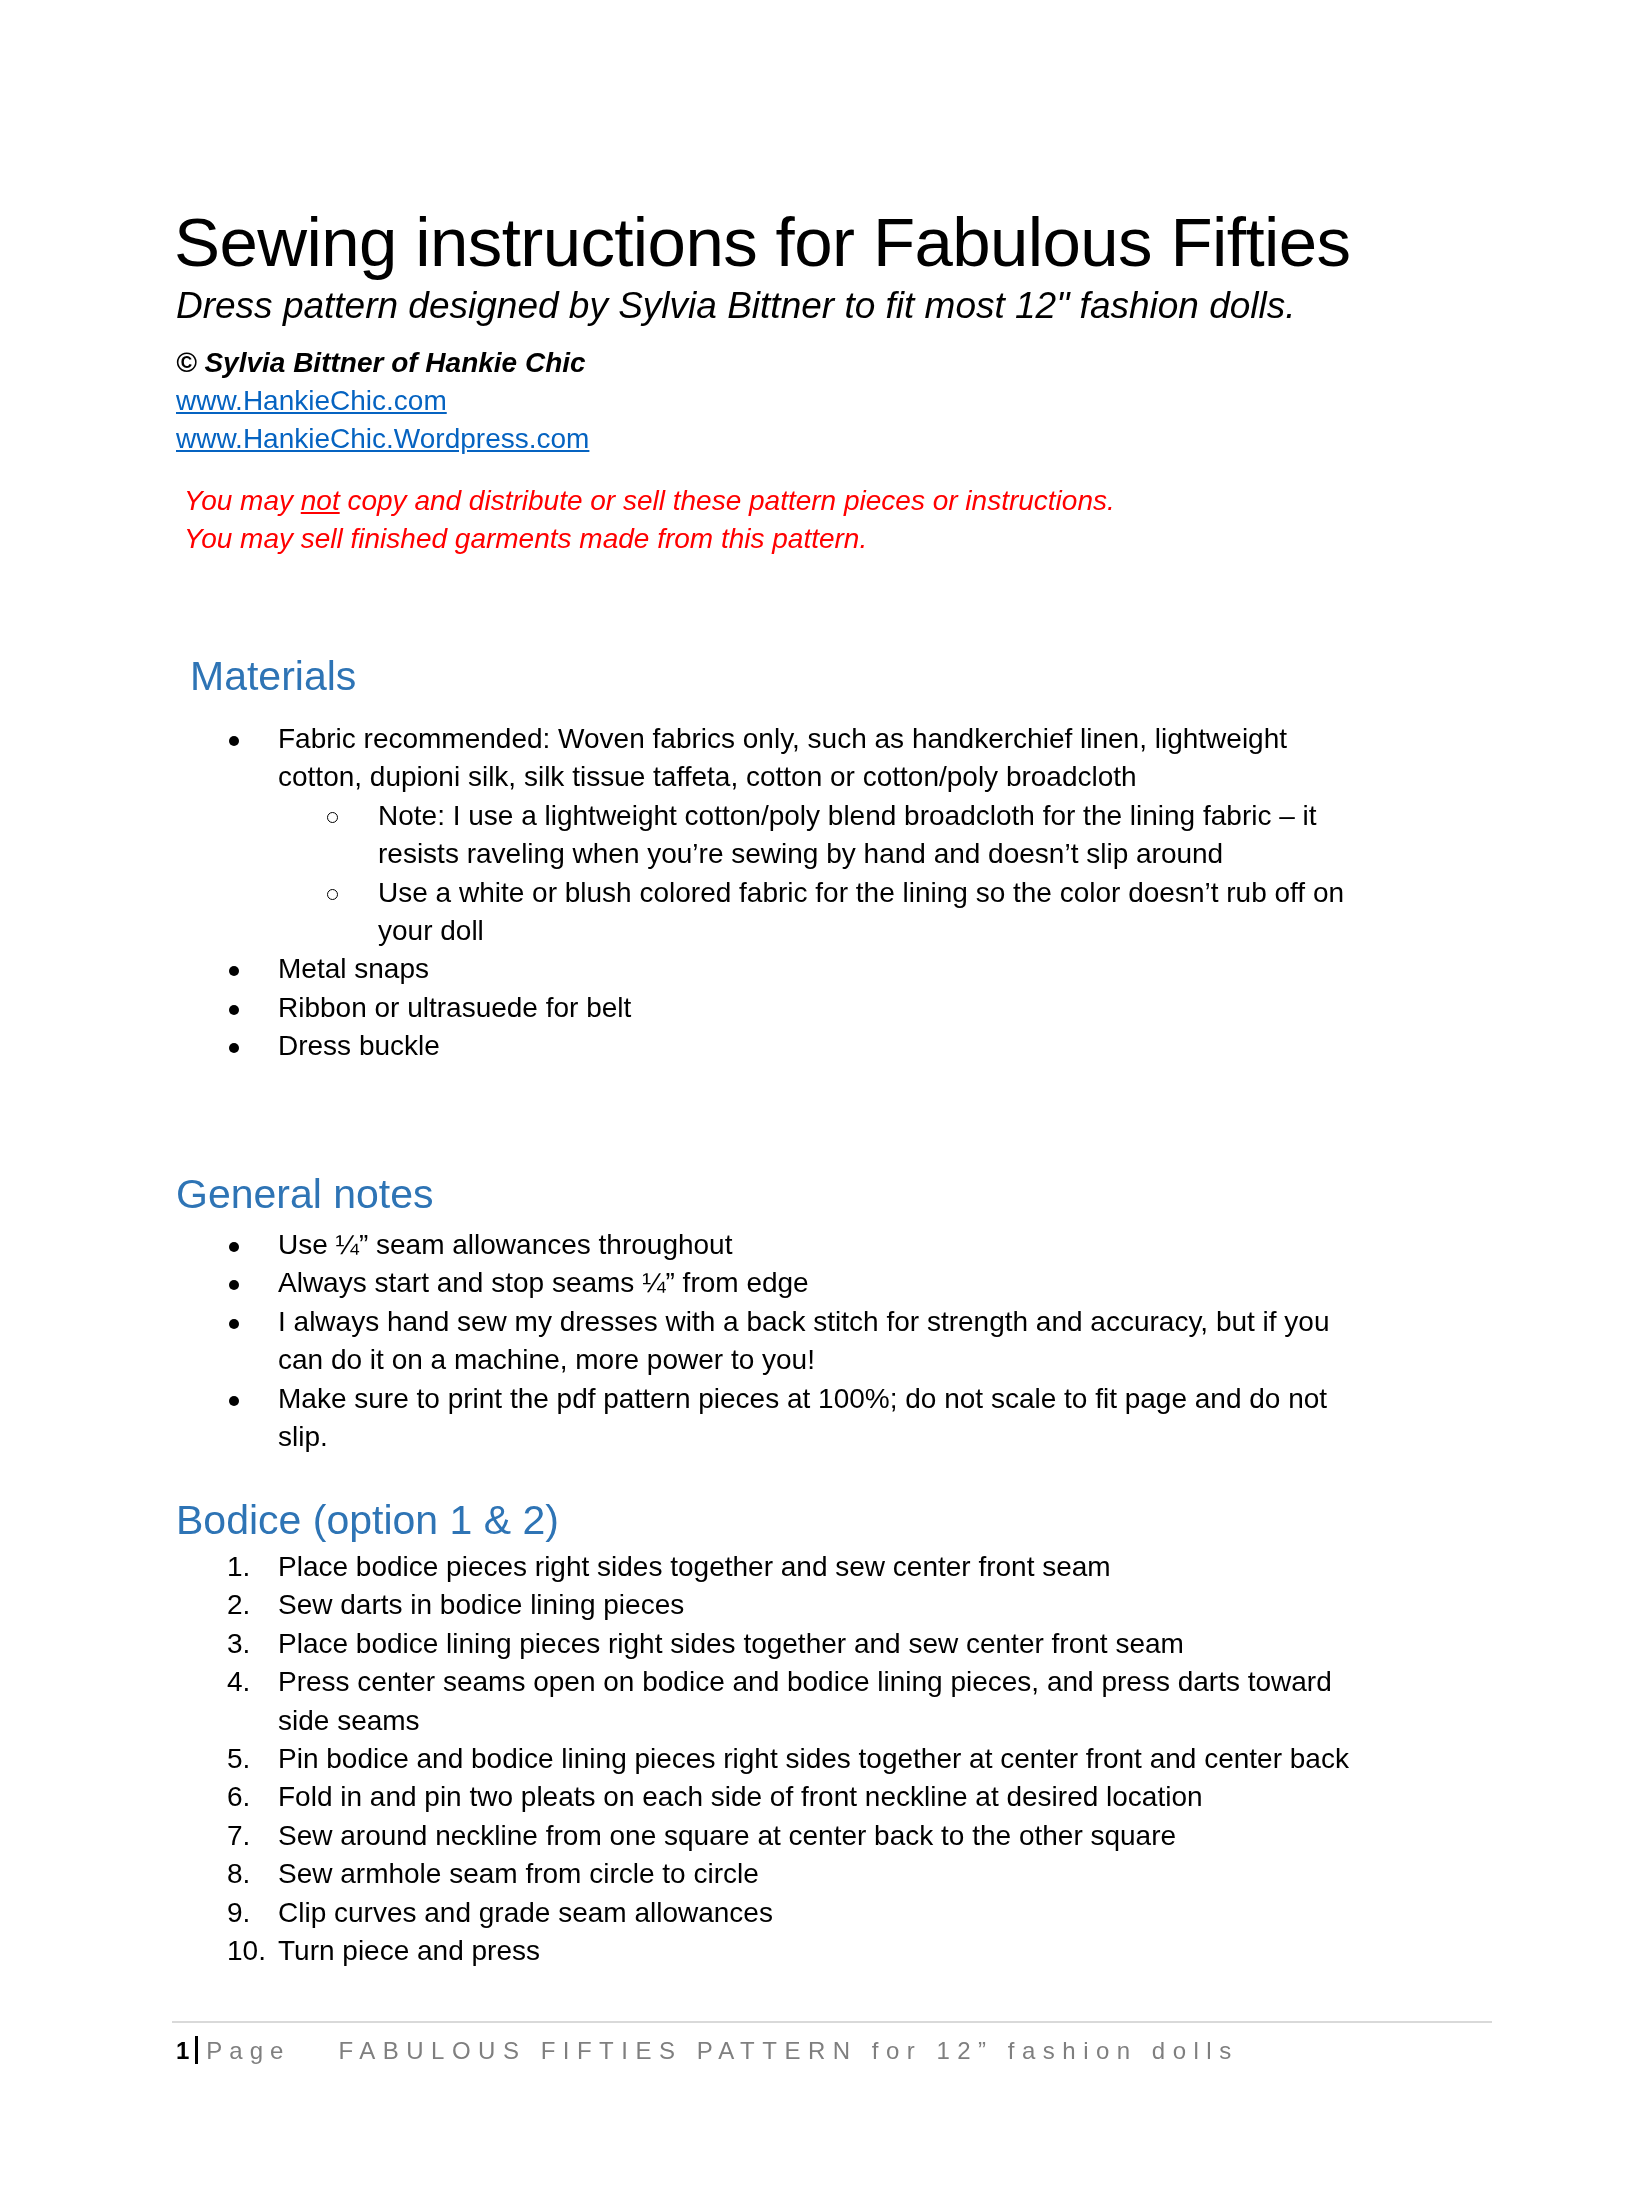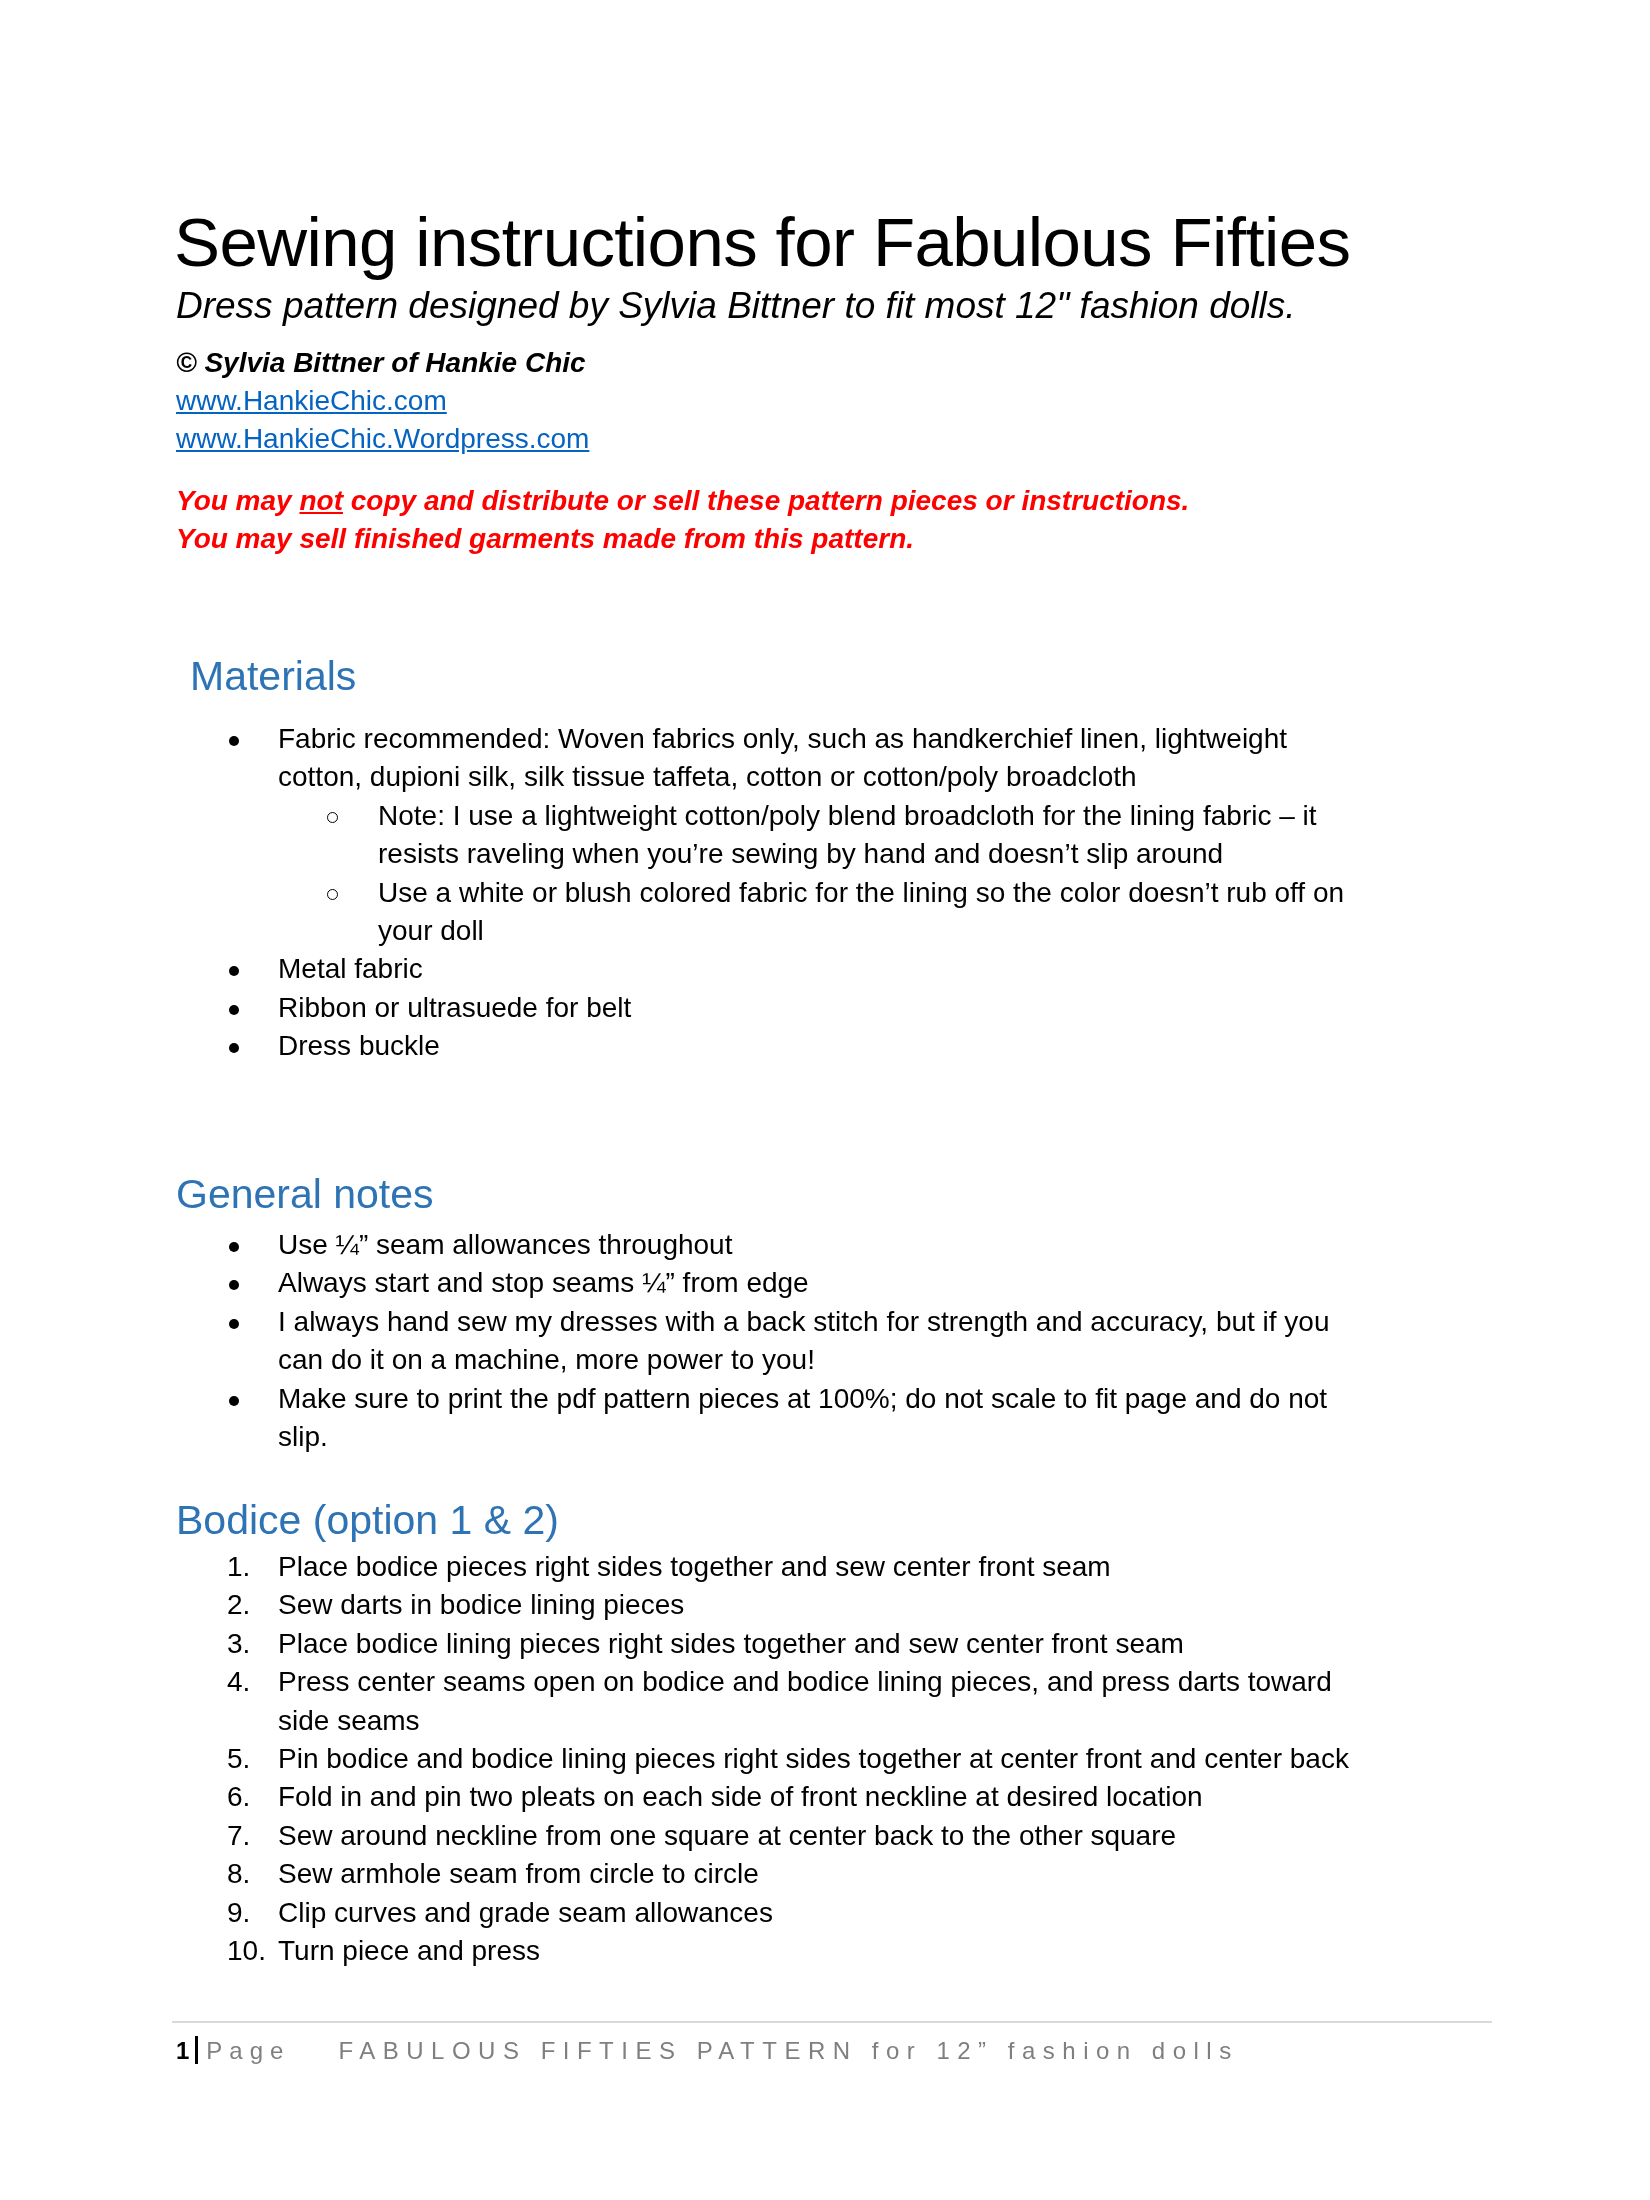--- a/index.html
+++ b/index.html
@@ -5,21 +5,21 @@
   html, body { margin: 0; padding: 0; background: #ffffff; }
   body { width: 1650px; height: 2200px; position: relative; overflow: hidden;
          font-family: "Liberation Sans", sans-serif; color: #000; }
   .abs { position: absolute; white-space: nowrap; }
   .title { left: 174px; top: 203px; font-size: 69px; line-height: 80px; letter-spacing: -0.6px; }
   .subtitle { left: 176px; top: 289px; font-size: 37px; font-style: italic; line-height: 34px; }
   .copyright { left: 176px; top: 346px; font-size: 28px; font-style: italic; font-weight: bold; line-height: 34px; }
   .link { left: 176px; font-size: 28px; line-height: 34px; color: #0563C1; text-decoration: underline; }
   .link1 { top: 384px; }
   .link2 { top: 422px; }
-  .warn { left: 176px; font-size: 28px; font-style: italic; font-weight: bold; color: #FF0000; line-height: 34px; }
+  .warn { left: 184px; font-size: 28px; font-style: italic; font-weight: normal; color: #FF0000; line-height: 34px; }
   .warn1 { top: 484px; }
   .warn2 { top: 522px; }
   .warn u { text-decoration: underline; }
   .heading { left: 176px; font-size: 41px; color: #2E74B5; line-height: 48px; }
   .h-materials { top: 652px; margin-left: 14px; }
   .h-general { top: 1170px; }
   .h-bodice { top: 1496px; }
 
   .list { position: absolute; left: 0; width: 1650px; font-size: 28px; line-height: 38.4px; }
   .row { position: absolute; white-space: nowrap; }
@@ -64,21 +64,21 @@
     </div>
     <div class="row" style="top: 153.6px;">
       <span class="circle" style="left: 327px; top: 15px;"></span>
       <span style="position: absolute; left: 378px; top: 0px;">Use a white or blush colored fabric for the lining so the color doesn’t rub off on</span>
     </div>
     <div class="row" style="top: 192px;">
       <span style="position: absolute; left: 378px; top: 0px;">your doll</span>
     </div>
     <div class="row" style="top: 230.4px; left: 0px;">
       <span class="bullet" style="left: 229px; top: 16px;"></span>
-      <span style="position: absolute; left: 278px; top: 0px;">Metal fabric</span>
+      <span style="position: absolute; left: 278px; top: 0px;">Metal snaps</span>
     </div>
     <div class="row" style="top: 268.8px; left: 0px;">
       <span class="bullet" style="left: 229px; top: 16px;"></span>
       <span style="position: absolute; left: 278px; top: 0px;">Ribbon or ultrasuede for belt</span>
     </div>
     <div class="row" style="top: 307.2px; left: 0px;">
       <span class="bullet" style="left: 229px; top: 16px;"></span>
       <span style="position: absolute; left: 278px; top: 0px;">Dress buckle</span>
     </div>
   </div>

